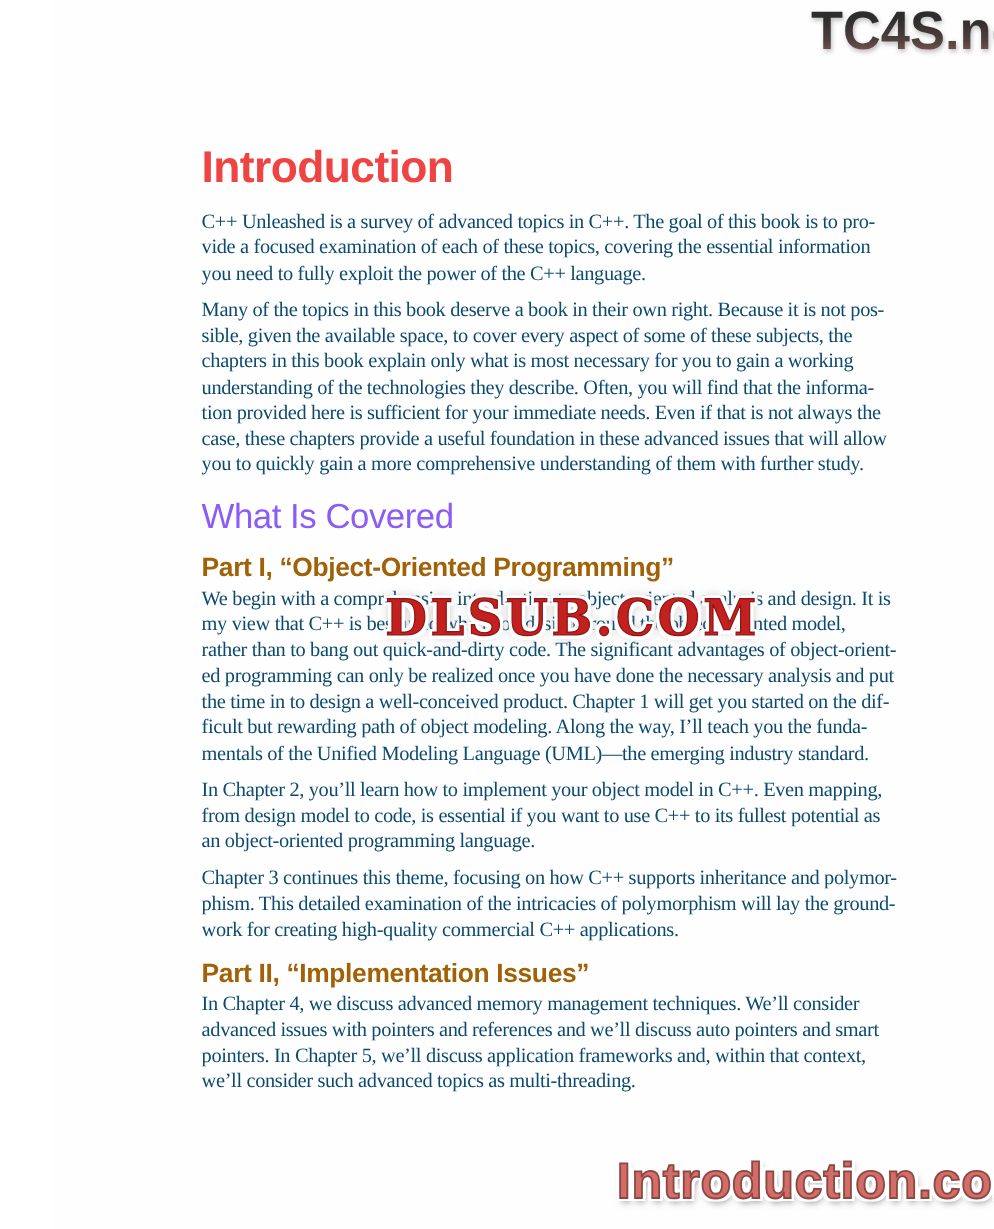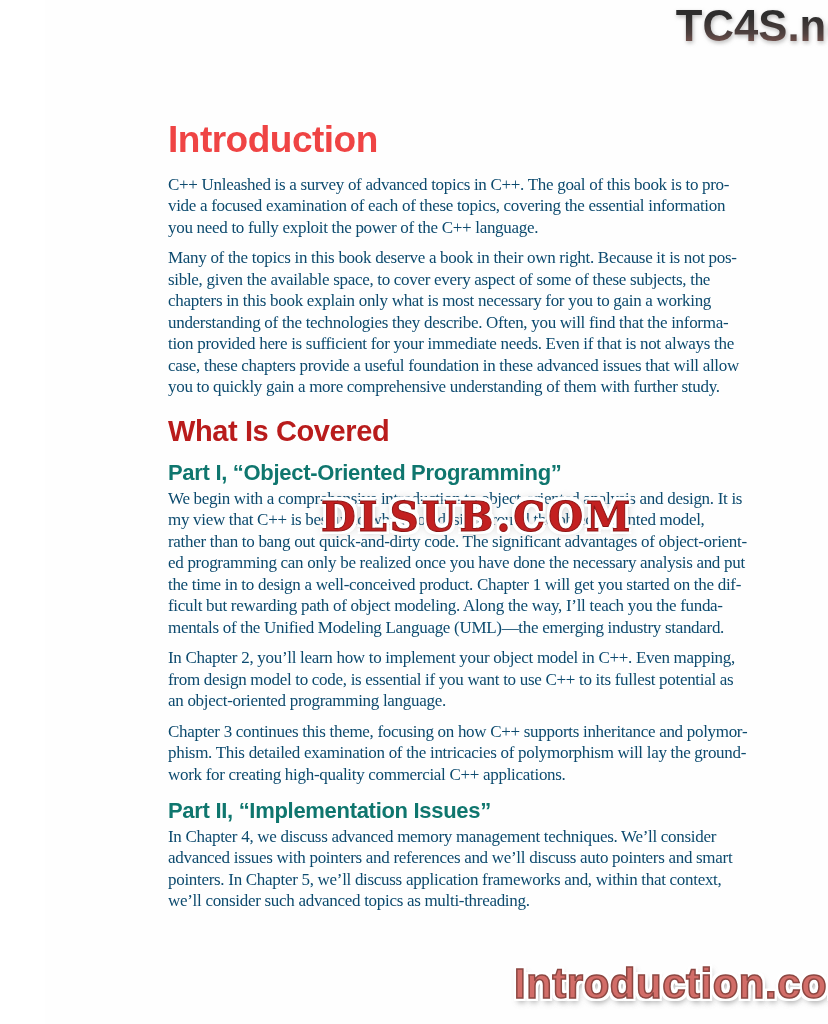--- a/index.html
+++ b/index.html
@@ -44,33 +44,33 @@
     font-family: "Liberation Sans", sans-serif;
     font-weight: bold;
     font-size: 37px;
     line-height: 1.15;
     color: #ef4444;
     letter-spacing: -0.5px;
   }
   h2.section-heading {
     margin: 18px 0 9px 0;
     font-family: "Liberation Sans", sans-serif;
-    font-weight: bold;
+    font-weight: normal;
     font-size: 29px;
     line-height: 1.1;
-    color: #b91c1c;
+    color: #8b5cf6;
     letter-spacing: -0.4px;
   }
   h3.part-heading {
     margin: 13px 0 2px 0;
     font-family: "Liberation Sans", sans-serif;
     font-weight: bold;
     font-size: 22px;
     line-height: 1.15;
-    color: #0f766e;
+    color: #a16207;
     letter-spacing: -0.3px;
   }
   p.body-para {
     margin: 0 0 9px 0;
     font-size: 17px;
     line-height: 21.5px;
     letter-spacing: -0.3px;
     color: #0c4a6e;
     white-space: pre;         
     overflow: visible;

